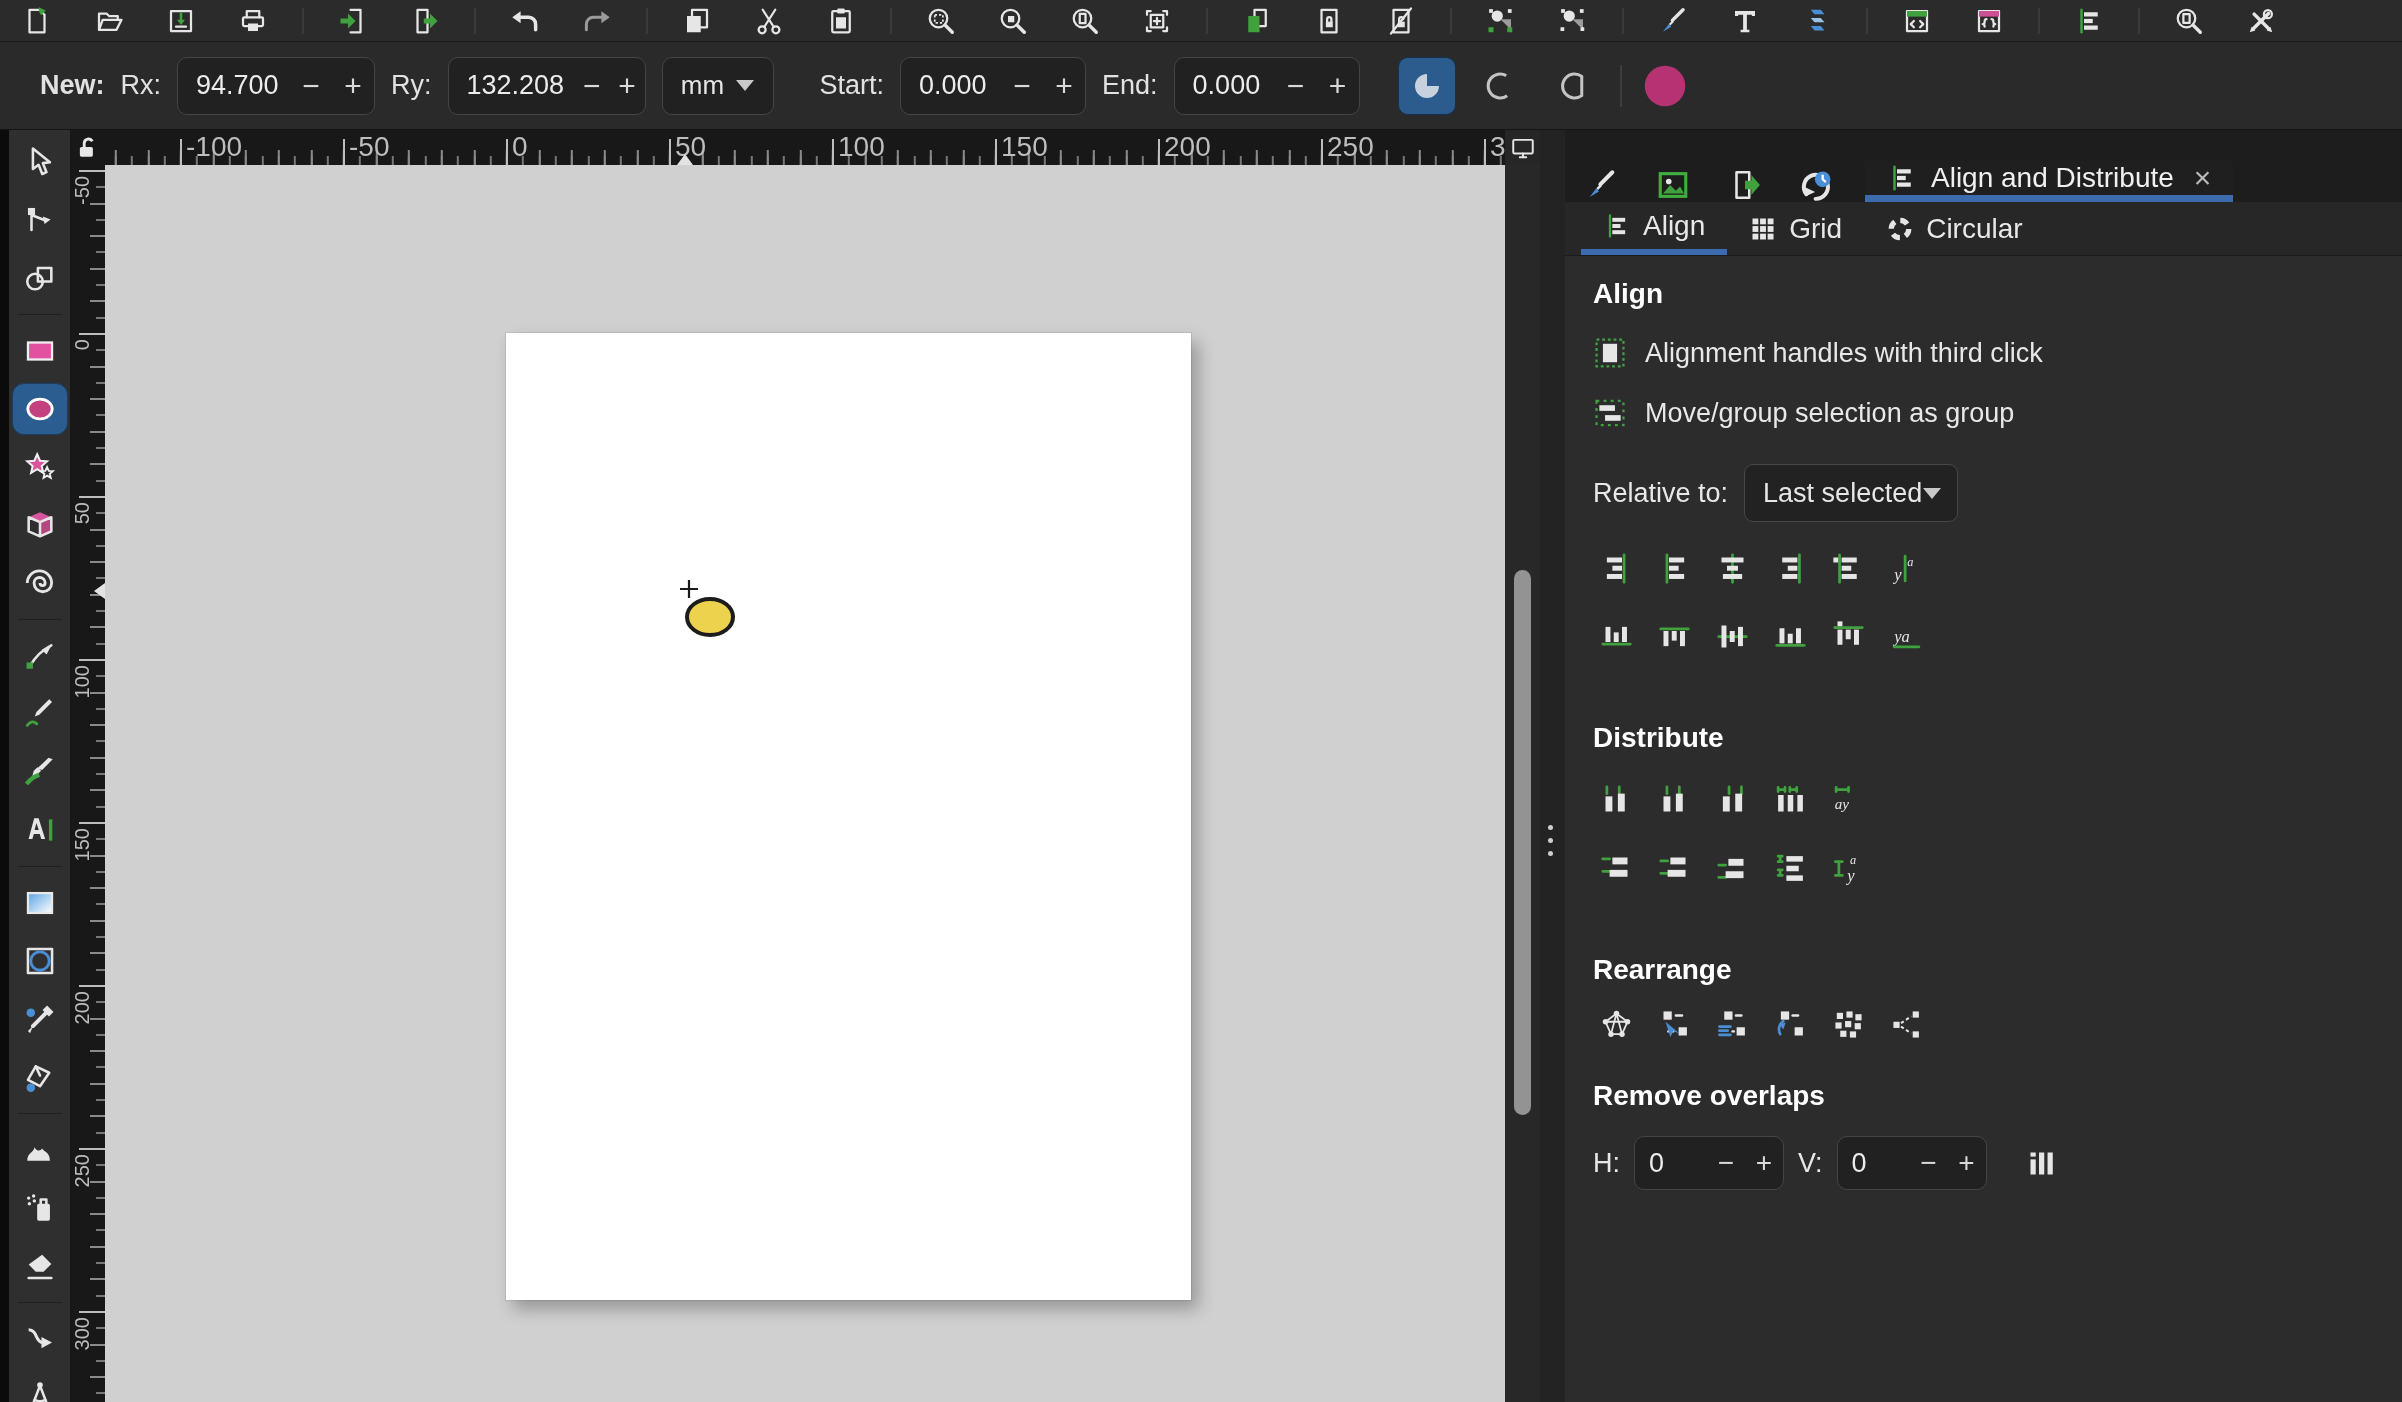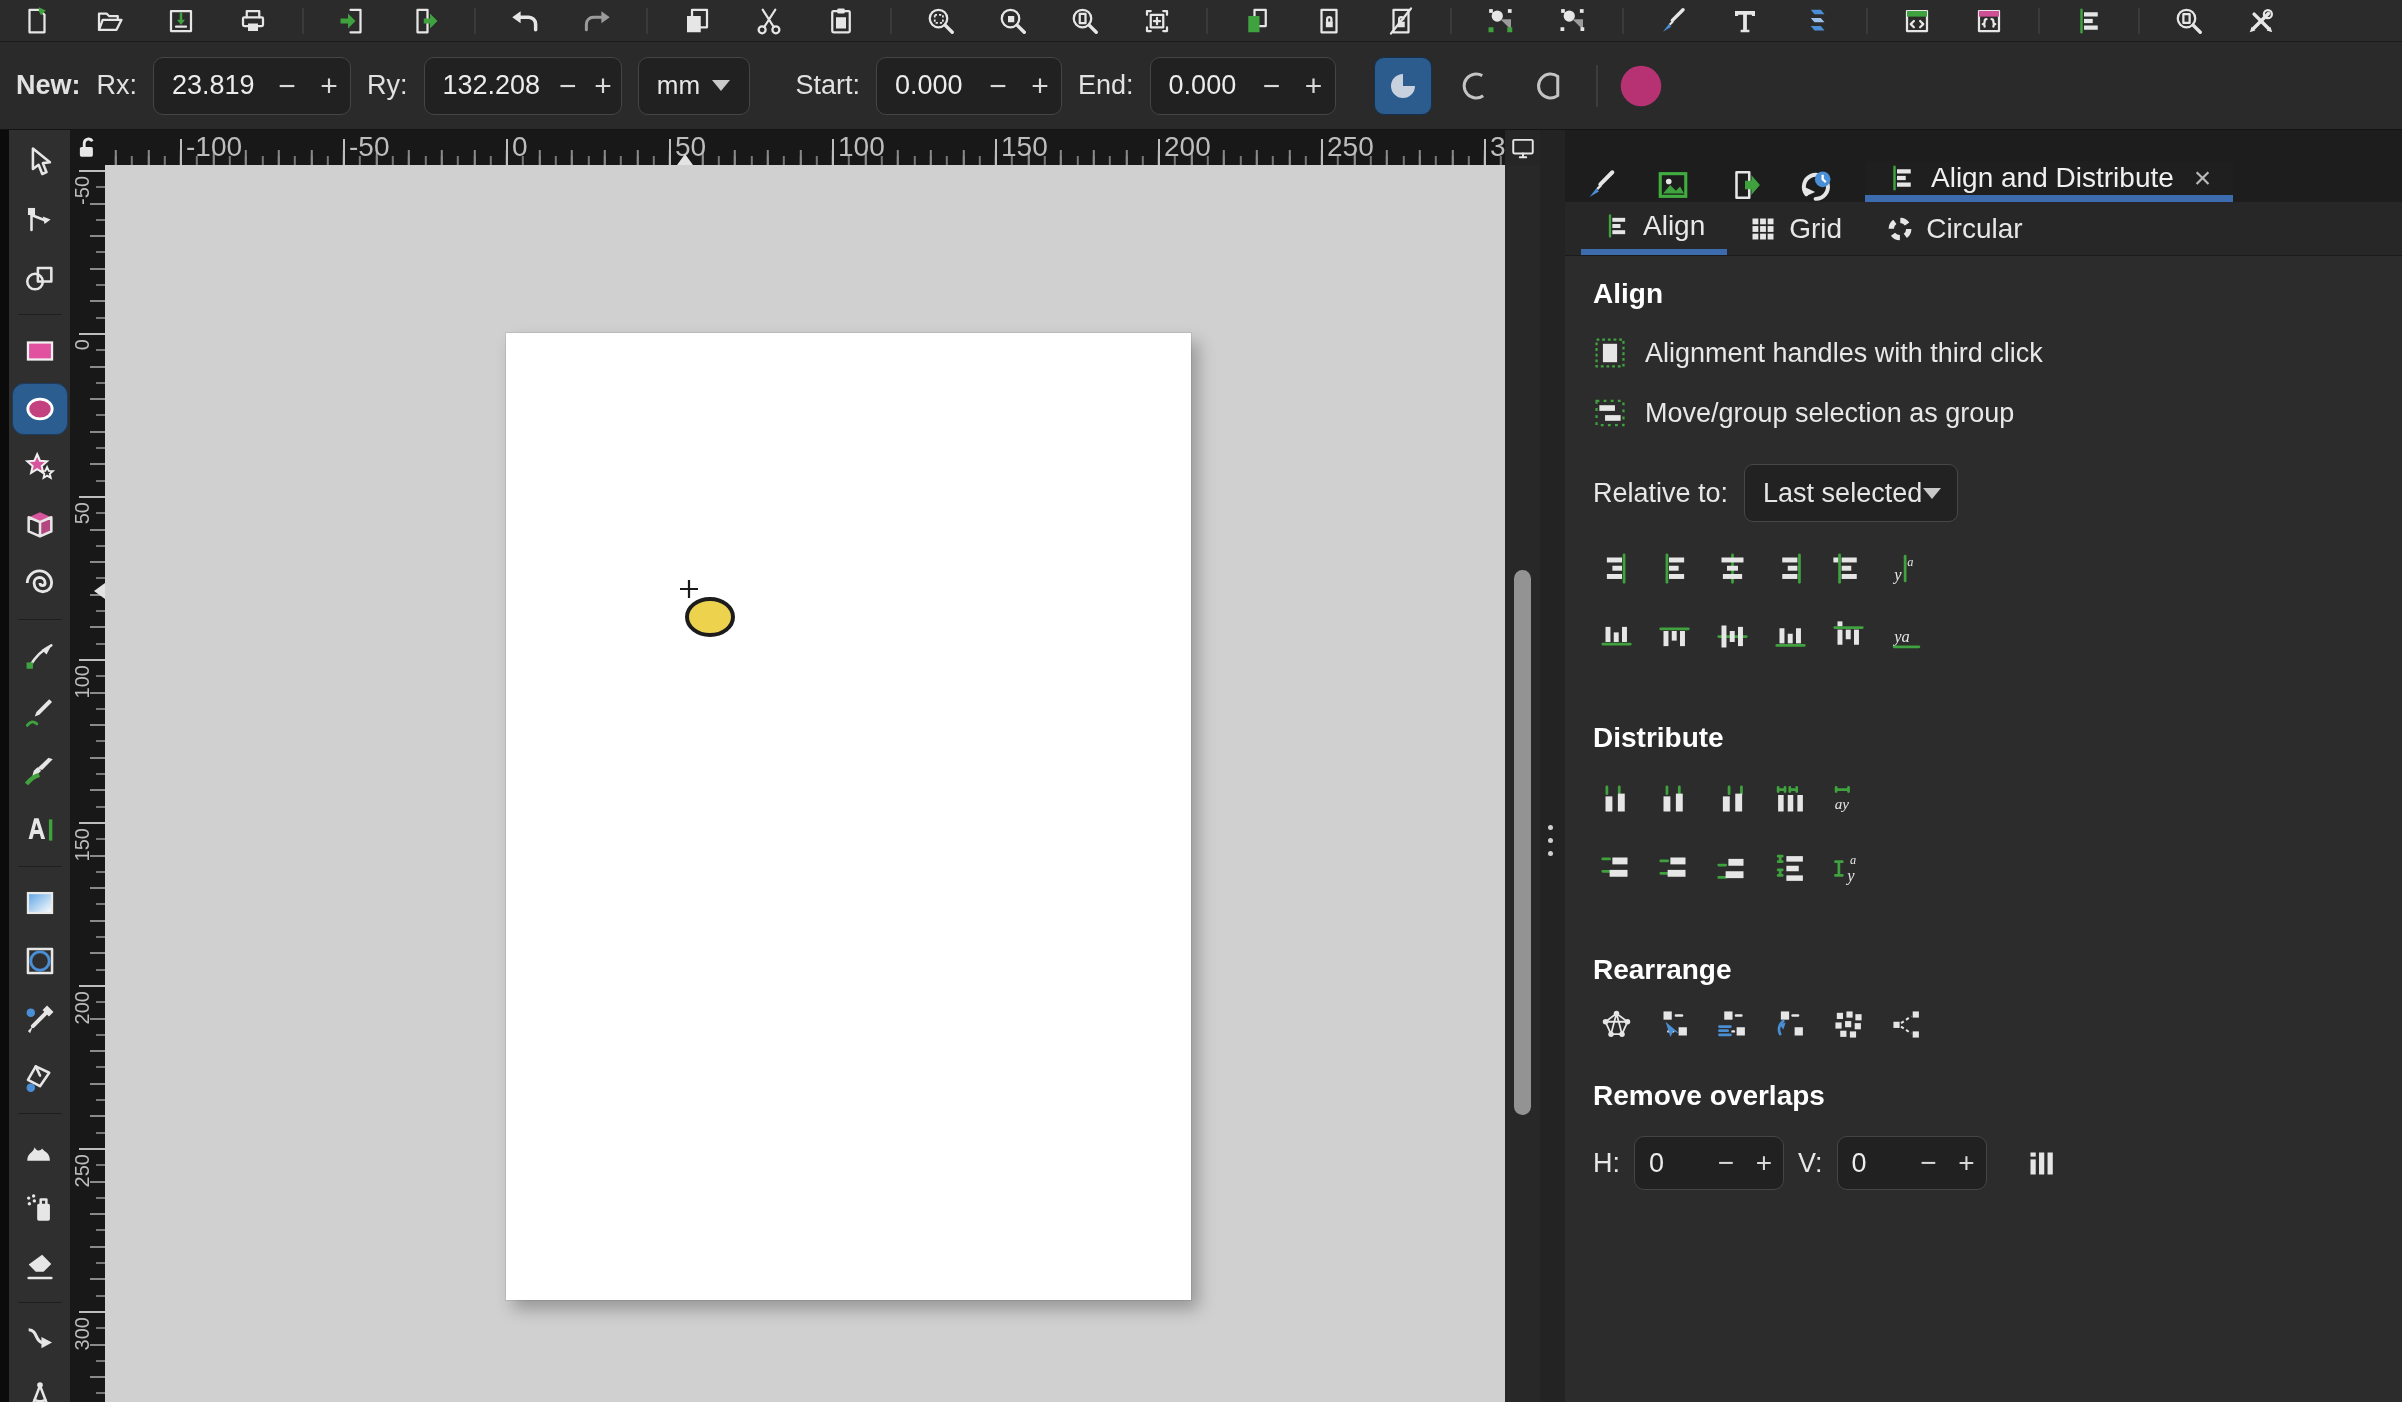--- a/index.html
+++ b/index.html
@@ -23,21 +23,21 @@
 
   
   .commands-bar{left:0;top:0;width:2402px;height:42px;background:#2b2b2b;
     border-bottom:1px solid #1c1c1c;display:flex;align-items:center;gap:26px;padding-left:14px;box-sizing:border-box;}
   .cmd{width:46px;height:36px;display:flex;align-items:center;justify-content:center;flex:0 0 auto;border-radius:6px;}
   .cmd svg{width:30px;height:30px;}
   .cmd-sep{width:2px;height:26px;background:#3a3a3a;flex:0 0 auto;}
 
   
   .tool-controls{left:0;top:42px;width:2402px;height:88px;background:#2a2a2a;
-    border-bottom:1px solid #141414;display:flex;align-items:center;gap:16px;padding-left:16px;box-sizing:border-box;}
+    border-bottom:1px solid #141414;display:flex;align-items:center;gap:16px;padding-left:40px;box-sizing:border-box;}
   .tc-label{font-size:27px;color:#e2e2e2;}
   .tc-label.bold{font-weight:bold;}
   .spin{height:58px;background:#212121;border:1px solid #454545;border-radius:10px;
     display:flex;align-items:center;box-sizing:border-box;}
   .spin .val{font-size:27px;color:#ececec;padding:0 10px 0 18px;flex:1;}
   .spin .sbtn{width:42px;text-align:center;font-size:30px;color:#d9d9d9;}
   .unitbox{width:112px;height:58px;background:#212121;border:1px solid #454545;border-radius:10px;
     display:flex;align-items:center;justify-content:center;gap:12px;font-size:26px;box-sizing:border-box;}
   .dd-arrow{width:0;height:0;border-left:9px solid transparent;border-right:9px solid transparent;border-top:11px solid #c9c9c9;}
   .modebtn{width:58px;height:58px;border-radius:10px;display:flex;align-items:center;justify-content:center;box-sizing:border-box;}
@@ -338,21 +338,21 @@
           <path class="st-w3" d="M6.5 6.5L18 18"></path>
           <path class="f-w" d="M21 21l-1.5-4.5L16.5 19.5z"></path>
         </svg>
       </div>
   </div>
 
   <div class="tool-controls abs">
     <span class="tc-label bold">New:</span>
     <span class="tc-label">Rx:</span>
     <div class="spin" style="width:198px;">
-      <span class="val">23.819</span>
+      <span class="val">94.700</span>
       <span class="sbtn">−</span>
       <span class="sbtn">+</span>
     </div>
     <span class="tc-label">Ry:</span>
     <div class="spin" style="width:198px;">
       <span class="val">132.208</span>
       <span class="sbtn">−</span>
       <span class="sbtn">+</span>
     </div>
     <div class="unitbox">

